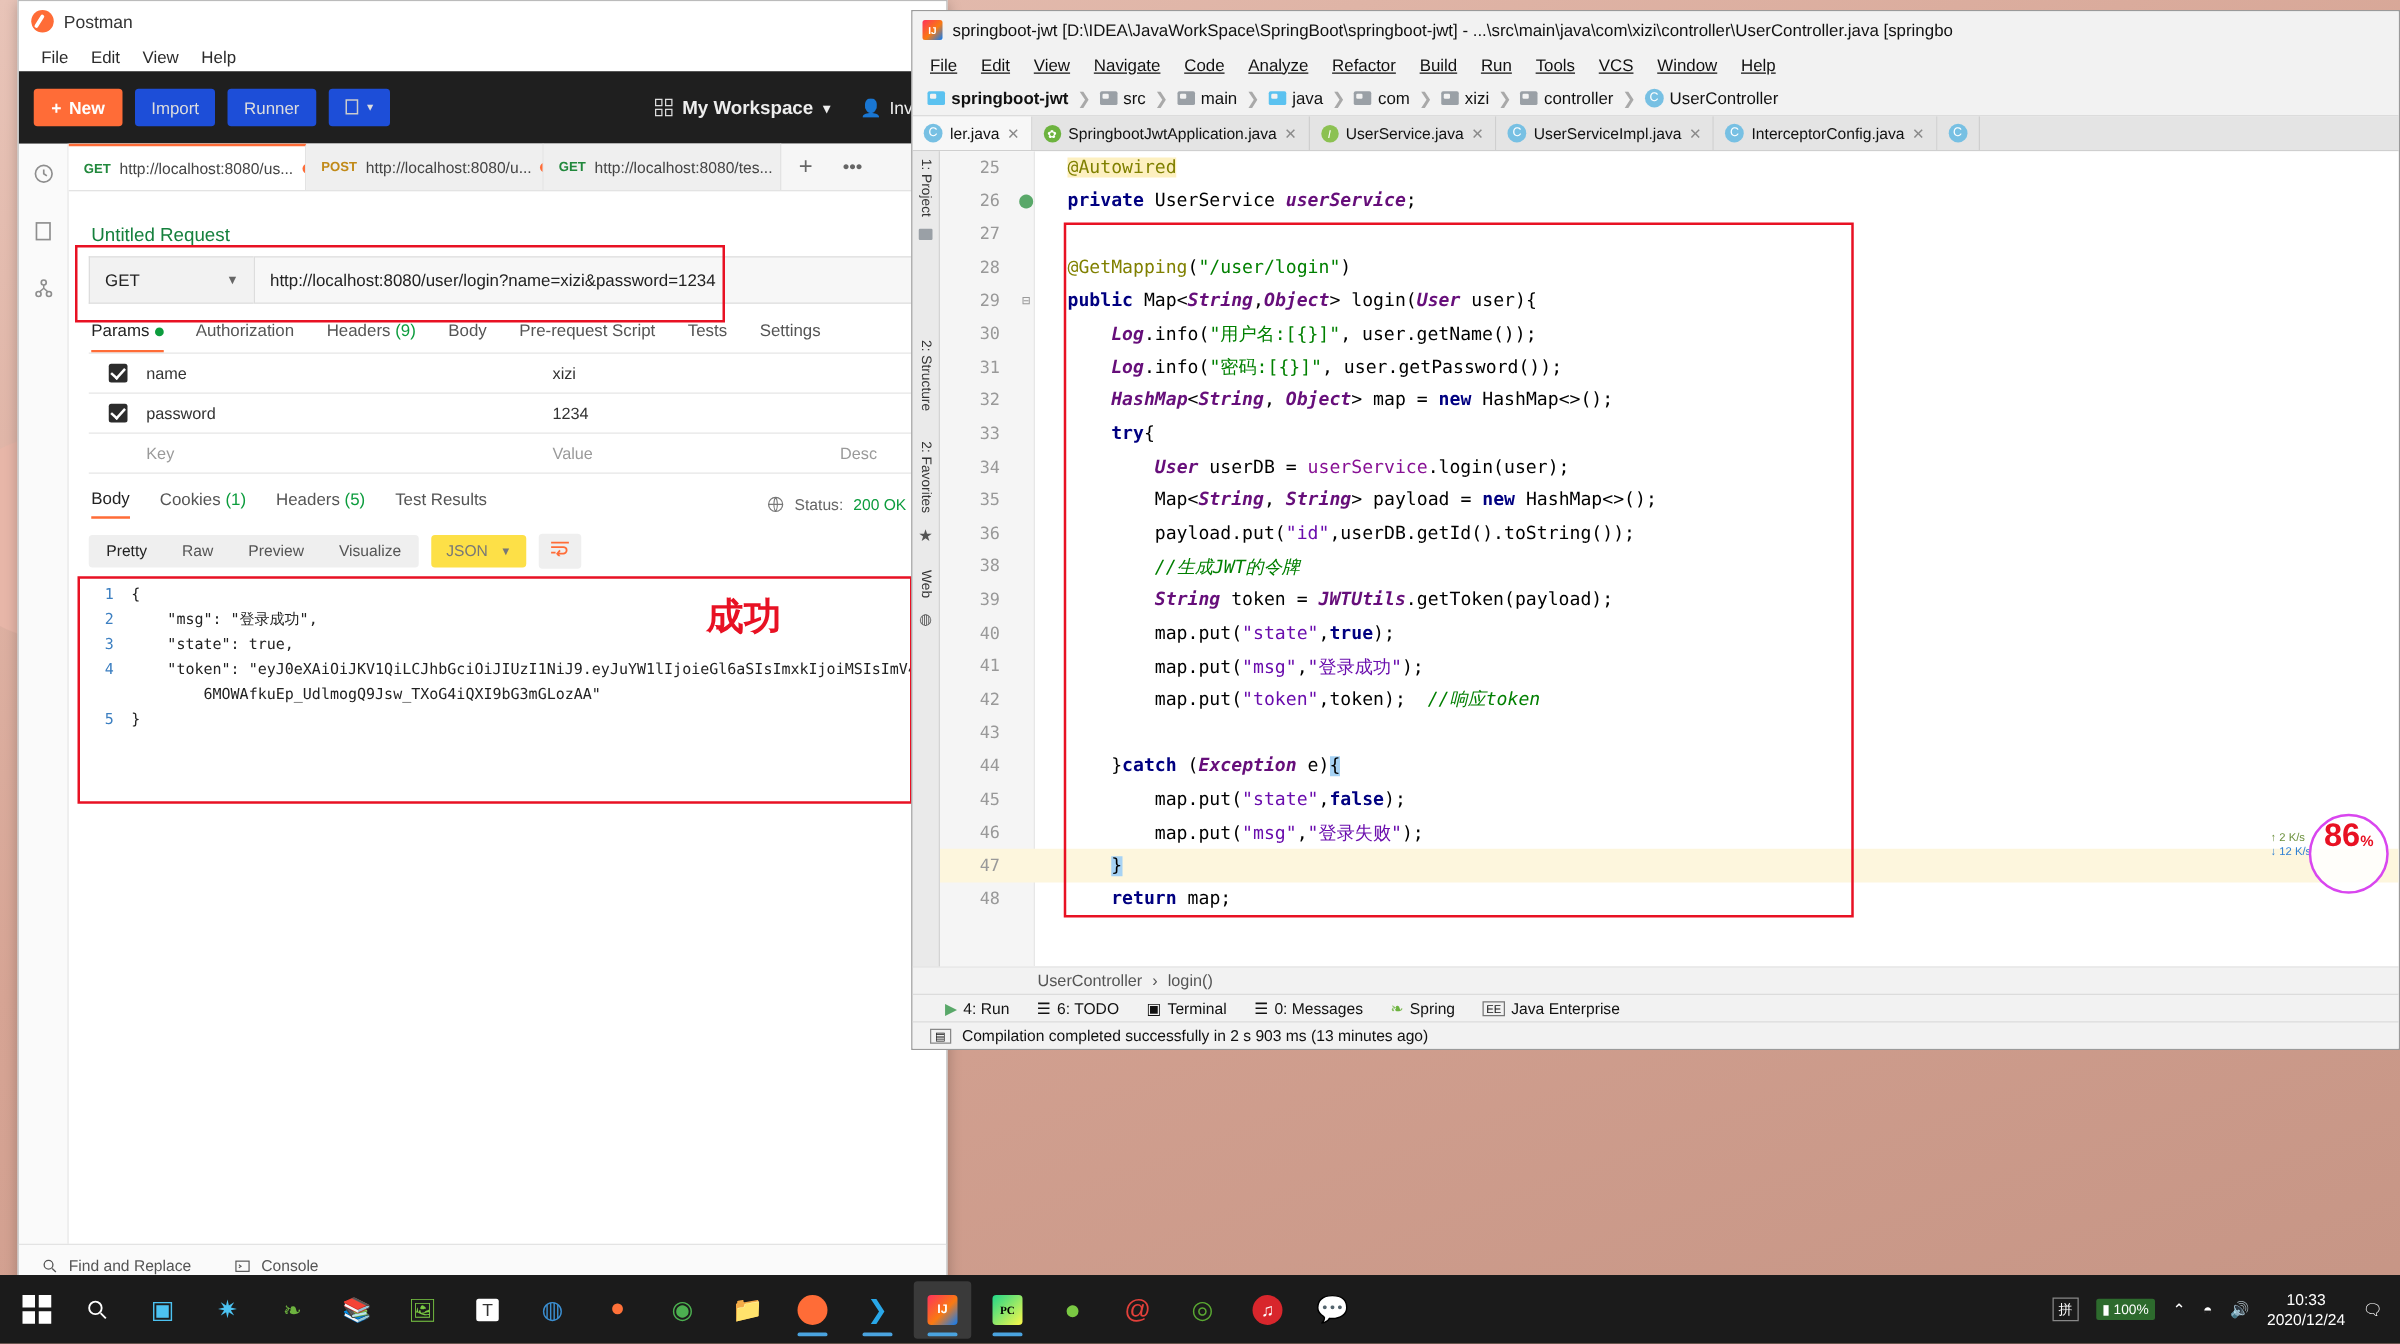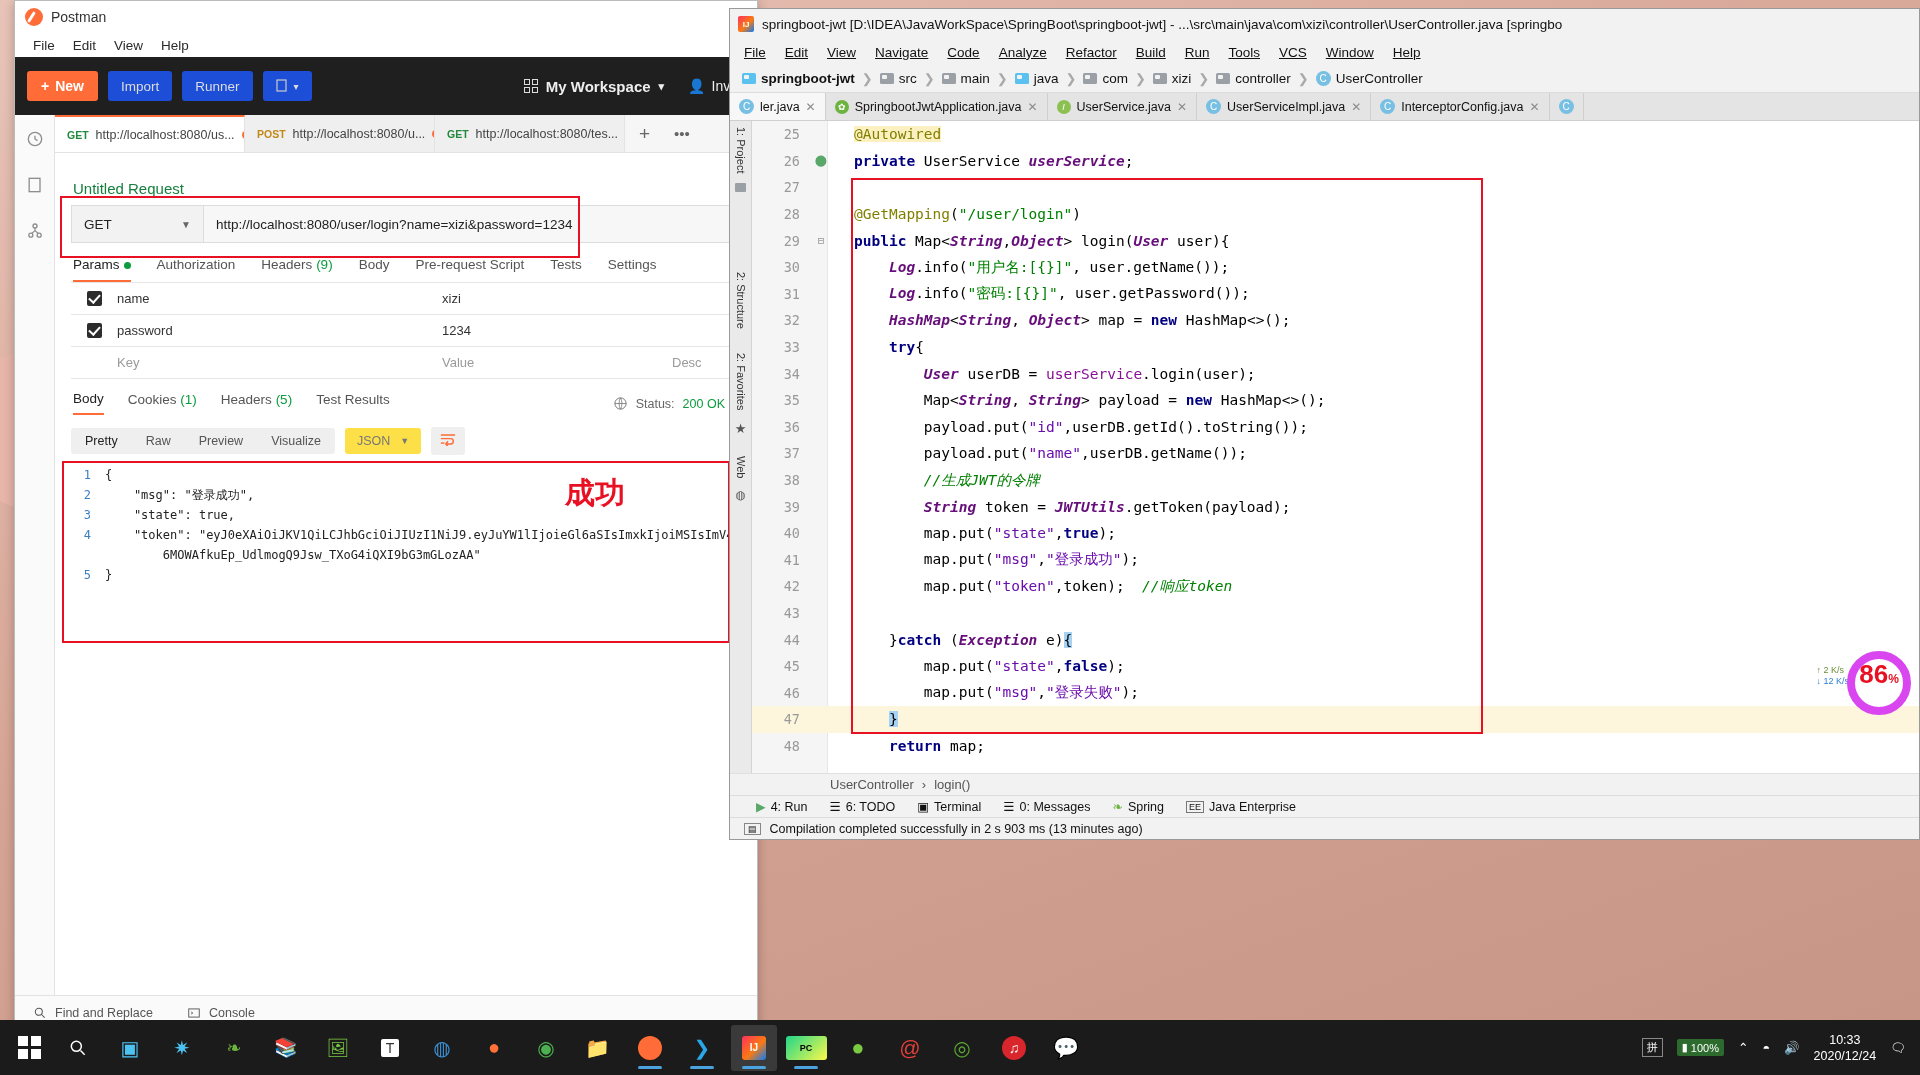--- a/index.html
+++ b/index.html
@@ -202,21 +202,21 @@
   .ij-breadcrumb2{ height:22px; display:flex; align-items:center; gap:8px; padding:0 100px;
                    background:#f2f2f2; font-size:13px; color:#555; border-top:1px solid #e0e0e0;}
   .ij-toolwin{ height:22px; display:flex; align-items:center; gap:22px; padding:0 26px;
                background:#f2f2f2; font-size:12.5px; color:#111; border-top:1px solid #dcdcdc;}
   .tw{ display:flex; align-items:center; gap:5px; }
   .ij-statusbar{ height:22px; display:flex; align-items:center; gap:9px; padding:0 14px;
                  background:#f2f2f2; font-size:12.5px; color:#111; border-top:1px solid #dcdcdc;}
   .netbadge{ position:absolute; right:70px; bottom:86px; font-size:9px; color:#6a8f3a; line-height:11px;}
   .pct-circle{
     position:absolute; right:8px; bottom:58px; width:64px; height:64px; border-radius:50%;
-    border:8px solid #d946ef; display:flex; align-items:baseline; justify-content:center;
+    border:2px solid #d946ef; display:flex; align-items:baseline; justify-content:center;
     color:#e81123; font-weight:bold; background:rgba(255,255,255,.85);
   }
   .pct-circle .n{ font-size:26px; } .pct-circle .s{ font-size:12px; }
 
   
   #taskbar{
     position:absolute; left:0; bottom:0; width:100%; height:55px;
     background:#1b1b1b; display:flex; align-items:center; padding:0 6px;
   }
   .tb-start{ width:46px; height:46px; display:flex; align-items:center; justify-content:center;}
@@ -580,21 +580,20 @@
           <div class="eline"><span class="gl">27</span><span class="gm"></span><span class="code"></span></div>
           <div class="eline"><span class="gl">28</span><span class="gm"></span><span class="code"><span class="ann">@GetMapping</span>(<span class="str">"/user/login"</span>)</span></div>
           <div class="eline"><span class="gl">29</span><span class="gm" style="color: rgb(153, 153, 153);">⊟</span><span class="code"><span class="kw">public</span> Map&lt;<span class="cn">String</span>,<span class="cn">Object</span>&gt; login(<span class="cn">User</span> user){</span></div>
           <div class="eline"><span class="gl">30</span><span class="gm"></span><span class="code">    <span class="fld">Log</span>.info(<span class="str">"用户名:[{}]"</span>, user.getName());</span></div>
           <div class="eline"><span class="gl">31</span><span class="gm"></span><span class="code">    <span class="fld">Log</span>.info(<span class="str">"密码:[{}]"</span>, user.getPassword());</span></div>
           <div class="eline"><span class="gl">32</span><span class="gm"></span><span class="code">    <span class="cn">HashMap</span>&lt;<span class="cn">String</span>, <span class="cn">Object</span>&gt; map = <span class="kw">new</span> HashMap&lt;&gt;();</span></div>
           <div class="eline"><span class="gl">33</span><span class="gm"></span><span class="code">    <span class="kw">try</span>{</span></div>
           <div class="eline"><span class="gl">34</span><span class="gm"></span><span class="code">        <span class="cn">User</span> userDB = <span class="pv">userService</span>.login(user);</span></div>
           <div class="eline"><span class="gl">35</span><span class="gm"></span><span class="code">        Map&lt;<span class="cn">String</span>, <span class="cn">String</span>&gt; payload = <span class="kw">new</span> HashMap&lt;&gt;();</span></div>
           <div class="eline"><span class="gl">36</span><span class="gm"></span><span class="code">        payload.put(<span class="strp">"id"</span>,userDB.getId().toString());</span></div>
-          <div class="eline"><span class="gl">37</span><span class="gm"></span><span class="code">        payload.put(<span class="strp">"name"</span>,userDB.getName());</span></div>
           <div class="eline"><span class="gl">38</span><span class="gm"></span><span class="code">        <span class="cmt">//生成JWT的令牌</span></span></div>
           <div class="eline"><span class="gl">39</span><span class="gm"></span><span class="code">        <span class="cn">String</span> token = <span class="cn">JWTUtils</span>.getToken(payload);</span></div>
           <div class="eline"><span class="gl">40</span><span class="gm"></span><span class="code">        map.put(<span class="strp">"state"</span>,<span class="kw">true</span>);</span></div>
           <div class="eline"><span class="gl">41</span><span class="gm"></span><span class="code">        map.put(<span class="strp">"msg"</span>,<span class="strp">"登录成功"</span>);</span></div>
           <div class="eline"><span class="gl">42</span><span class="gm"></span><span class="code">        map.put(<span class="strp">"token"</span>,token);  <span class="cmt">//响应token</span></span></div>
           <div class="eline"><span class="gl">43</span><span class="gm"></span><span class="code"></span></div>
           <div class="eline"><span class="gl">44</span><span class="gm"></span><span class="code">    }<span class="kw">catch</span> (<span class="cn">Exception</span> e)<span class="cursor-sel">{</span></span></div>
           <div class="eline"><span class="gl">45</span><span class="gm"></span><span class="code">        map.put(<span class="strp">"state"</span>,<span class="kw">false</span>);</span></div>
           <div class="eline"><span class="gl">46</span><span class="gm"></span><span class="code">        map.put(<span class="strp">"msg"</span>,<span class="strp">"登录失败"</span>);</span></div>
           <div class="eline hl"><span class="gl">47</span><span class="gm"></span><span class="code">    <span class="cursor-sel">}</span></span></div>
@@ -713,21 +712,21 @@
   </div>
   <div class="tb-ic">
     <span style="color:#29a7e8;font-size:20px;">❯</span>
     <span class="under"></span>
   </div>
   <div class="tb-ic active">
     <span style="width:24px;height:24px;border-radius:3px;background:linear-gradient(135deg,#fe315d,#f97a12 55%,#087cfa);display:flex;align-items:center;justify-content:center;color:#fff;font-size:10px;font-weight:bold;">IJ</span>
     <span class="under"></span>
   </div>
   <div class="tb-ic">
-    <span style="width:41px;height:24px;border-radius:3px;background:linear-gradient(135deg,#21d789,#fcf84a);display:flex;align-items:center;justify-content:center;color:#000;font-size:9px;font-weight:bold;">PC</span>
+    <span style="width:24px;height:24px;border-radius:3px;background:linear-gradient(135deg,#21d789,#fcf84a);display:flex;align-items:center;justify-content:center;color:#000;font-size:9px;font-weight:bold;font-family:Liberation Serif, serif;">PC</span>
     <span class="under"></span>
   </div>
   <div class="tb-ic">
     <span style="color:#7ac943;font-size:22px;">●</span>
   </div>
   <div class="tb-ic">
     <span style="color:#e2403a;font-size:21px;">@</span>
   </div>
   <div class="tb-ic">
     <span style="color:#5aa832;font-size:20px;">◎</span>

